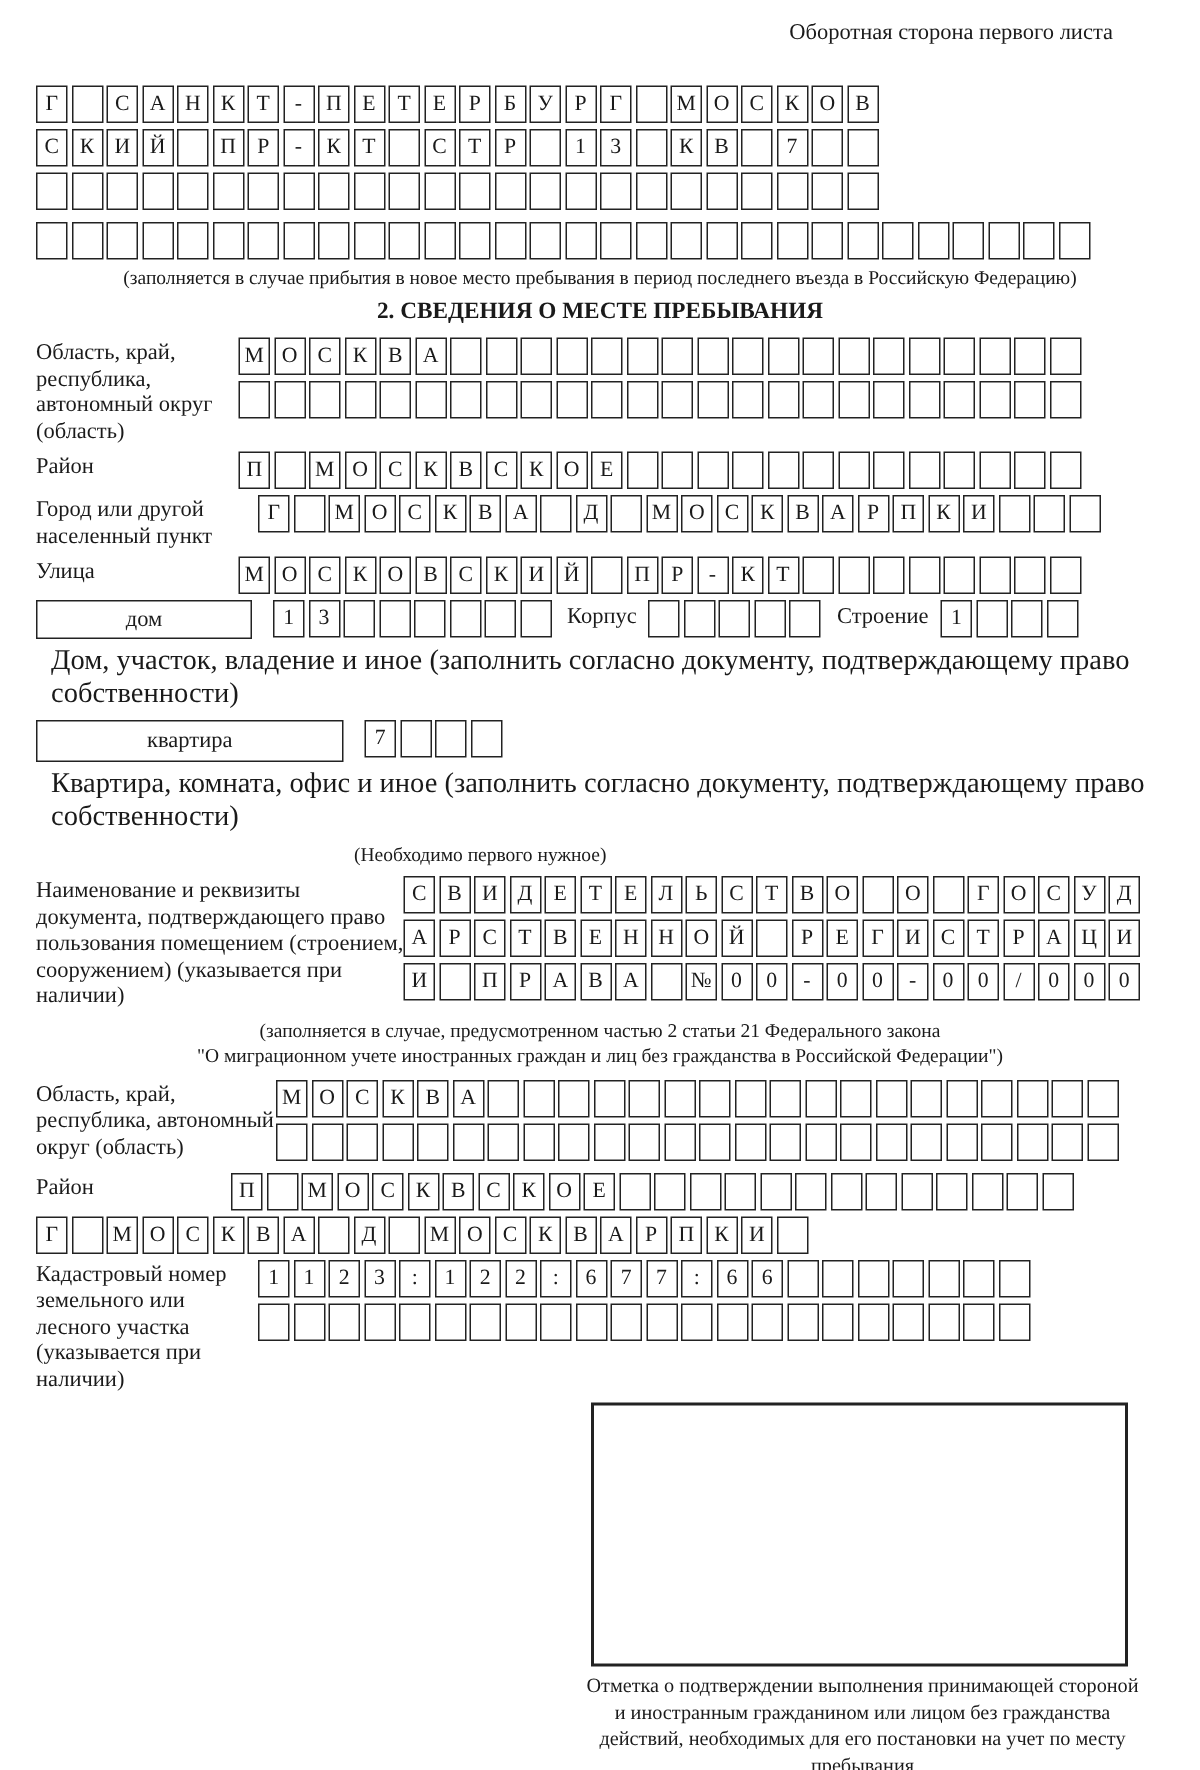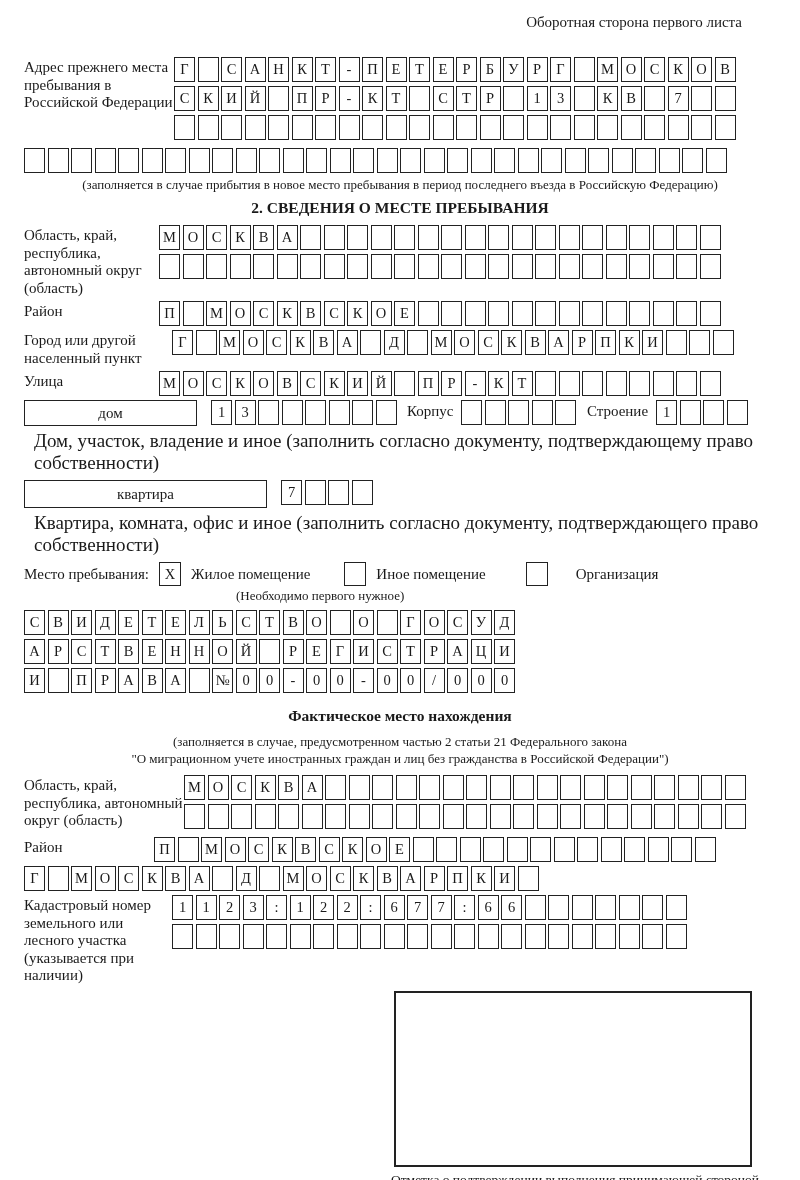--- a/index.html
+++ b/index.html
@@ -19,22 +19,22 @@
   .cellrow{display:flex;}
   .cell{box-sizing:border-box;flex:0 0 auto;width:21px;height:25px;
         border:1.7px solid #222;margin-right:2.5px;display:flex;
         align-items:center;justify-content:center;font-size:14.5px;}
 
   .note{font-size:13px;text-align:center;margin:2px 0 4px 0;}
   .sec-title{font-size:15.5px;font-weight:bold;text-align:center;margin:6px 0 8px 0;}
 
   .wide-box{box-sizing:border-box;border:1.7px solid #222;height:26px;display:flex;
             align-items:center;justify-content:center;font-size:15px;flex:0 0 auto;}
-  .house-box{width:173px;}
-  .apt-box{width:243px;height:28px;}
+  .house-box{width:144px;}
+  .apt-box{width:205px;height:28px;}
   .inline-label{font-size:15px;padding:3px 8px 0 8px;flex:0 0 auto;}
   .caption{font-size:19px;margin:1px 0 6px 10px;}
 
   .stay-row{display:flex;align-items:center;margin:4px 0 2px 0;font-size:15px;}
   .checkbox{box-sizing:border-box;width:22px;height:24px;border:1.7px solid #222;
             display:flex;align-items:center;justify-content:center;font-size:14.5px;
             margin:0 10px;flex:0 0 auto;}
   .choose-note{font-size:13px;margin:0 0 6px 212px;}
 
   .actual-note{font-size:13px;text-align:center;line-height:17px;}
@@ -44,21 +44,20 @@
                  line-height:17.5px;}
 </style>
 </head>
 <body>
 
 <div class="page">
 
   <div class="header-note">Оборотная сторона первого листа</div>
 
   <div class="frow">
-    <div class="label w150">Адрес прежнего места пребывания в Российской Федерации</div>
     <div class="rows">
       <div class="cellrow">
           <span class="cell">Г</span>
           <span class="cell"></span>
           <span class="cell">С</span>
           <span class="cell">А</span>
           <span class="cell">Н</span>
           <span class="cell">К</span>
           <span class="cell">Т</span>
           <span class="cell">-</span>
@@ -349,34 +348,26 @@
 
   <div class="frow">
     <div class="wide-box apt-box">квартира</div>
     <div style="margin-left:14px;" class="cellrow">
         <span class="cell">7</span>
         <span class="cell"></span>
         <span class="cell"></span>
         <span class="cell"></span>
       </div>
   </div>
-  <div class="caption">Квартира, комната, офис и иное (заполнить согласно документу, подтверждающего право собственности)</div>
-
-  <div class="stay-row">
-    <span>Место пребывания:</span>
-    <span class="checkbox">X</span>
-    <span>Жилое помещение</span>
-    <span class="checkbox" style="margin-left:34px;"></span>
-    <span>Иное помещение</span>
-    <span class="checkbox" style="margin-left:40px;margin-right:28px;"></span>
-    <span>Организация</span>
-  </div>
+  <div class="caption">Квартира, комната, офис и иное (заполнить согласно документу, подтверждающему право собственности)</div>
+
   <div class="choose-note">(Необходимо первого нужное)</div>
 
   <div class="frow">
+    <div class="label w245">Наименование и реквизиты документа, подтверждающего право пользования помещением (строением, сооружением) (указывается при наличии)</div>
     <div class="rows">
       <div class="cellrow">
           <span class="cell">С</span>
           <span class="cell">В</span>
           <span class="cell">И</span>
           <span class="cell">Д</span>
           <span class="cell">Е</span>
           <span class="cell">Т</span>
           <span class="cell">Е</span>
           <span class="cell">Л</span>
@@ -436,21 +427,20 @@
           <span class="cell">0</span>
           <span class="cell">0</span>
           <span class="cell">/</span>
           <span class="cell">0</span>
           <span class="cell">0</span>
           <span class="cell">0</span>
         </div>
     </div>
   </div>
 
-  <div class="sec-title" style="margin-top:10px;">Фактическое место нахождения</div>
   <div class="actual-note">(заполняется в случае, предусмотренном частью 2 статьи 21 Федерального закона</div>
   <div class="actual-note" style="margin-bottom:8px;">"О миграционном учете иностранных граждан и лиц без гражданства в Российской Федерации")</div>
 
   <div class="frow">
     <div class="label w160">Область, край, республика, автономный округ (область)</div>
     <div class="rows">
       <div class="cellrow">
           <span class="cell">М</span>
           <span class="cell">О</span>
           <span class="cell">С</span>

